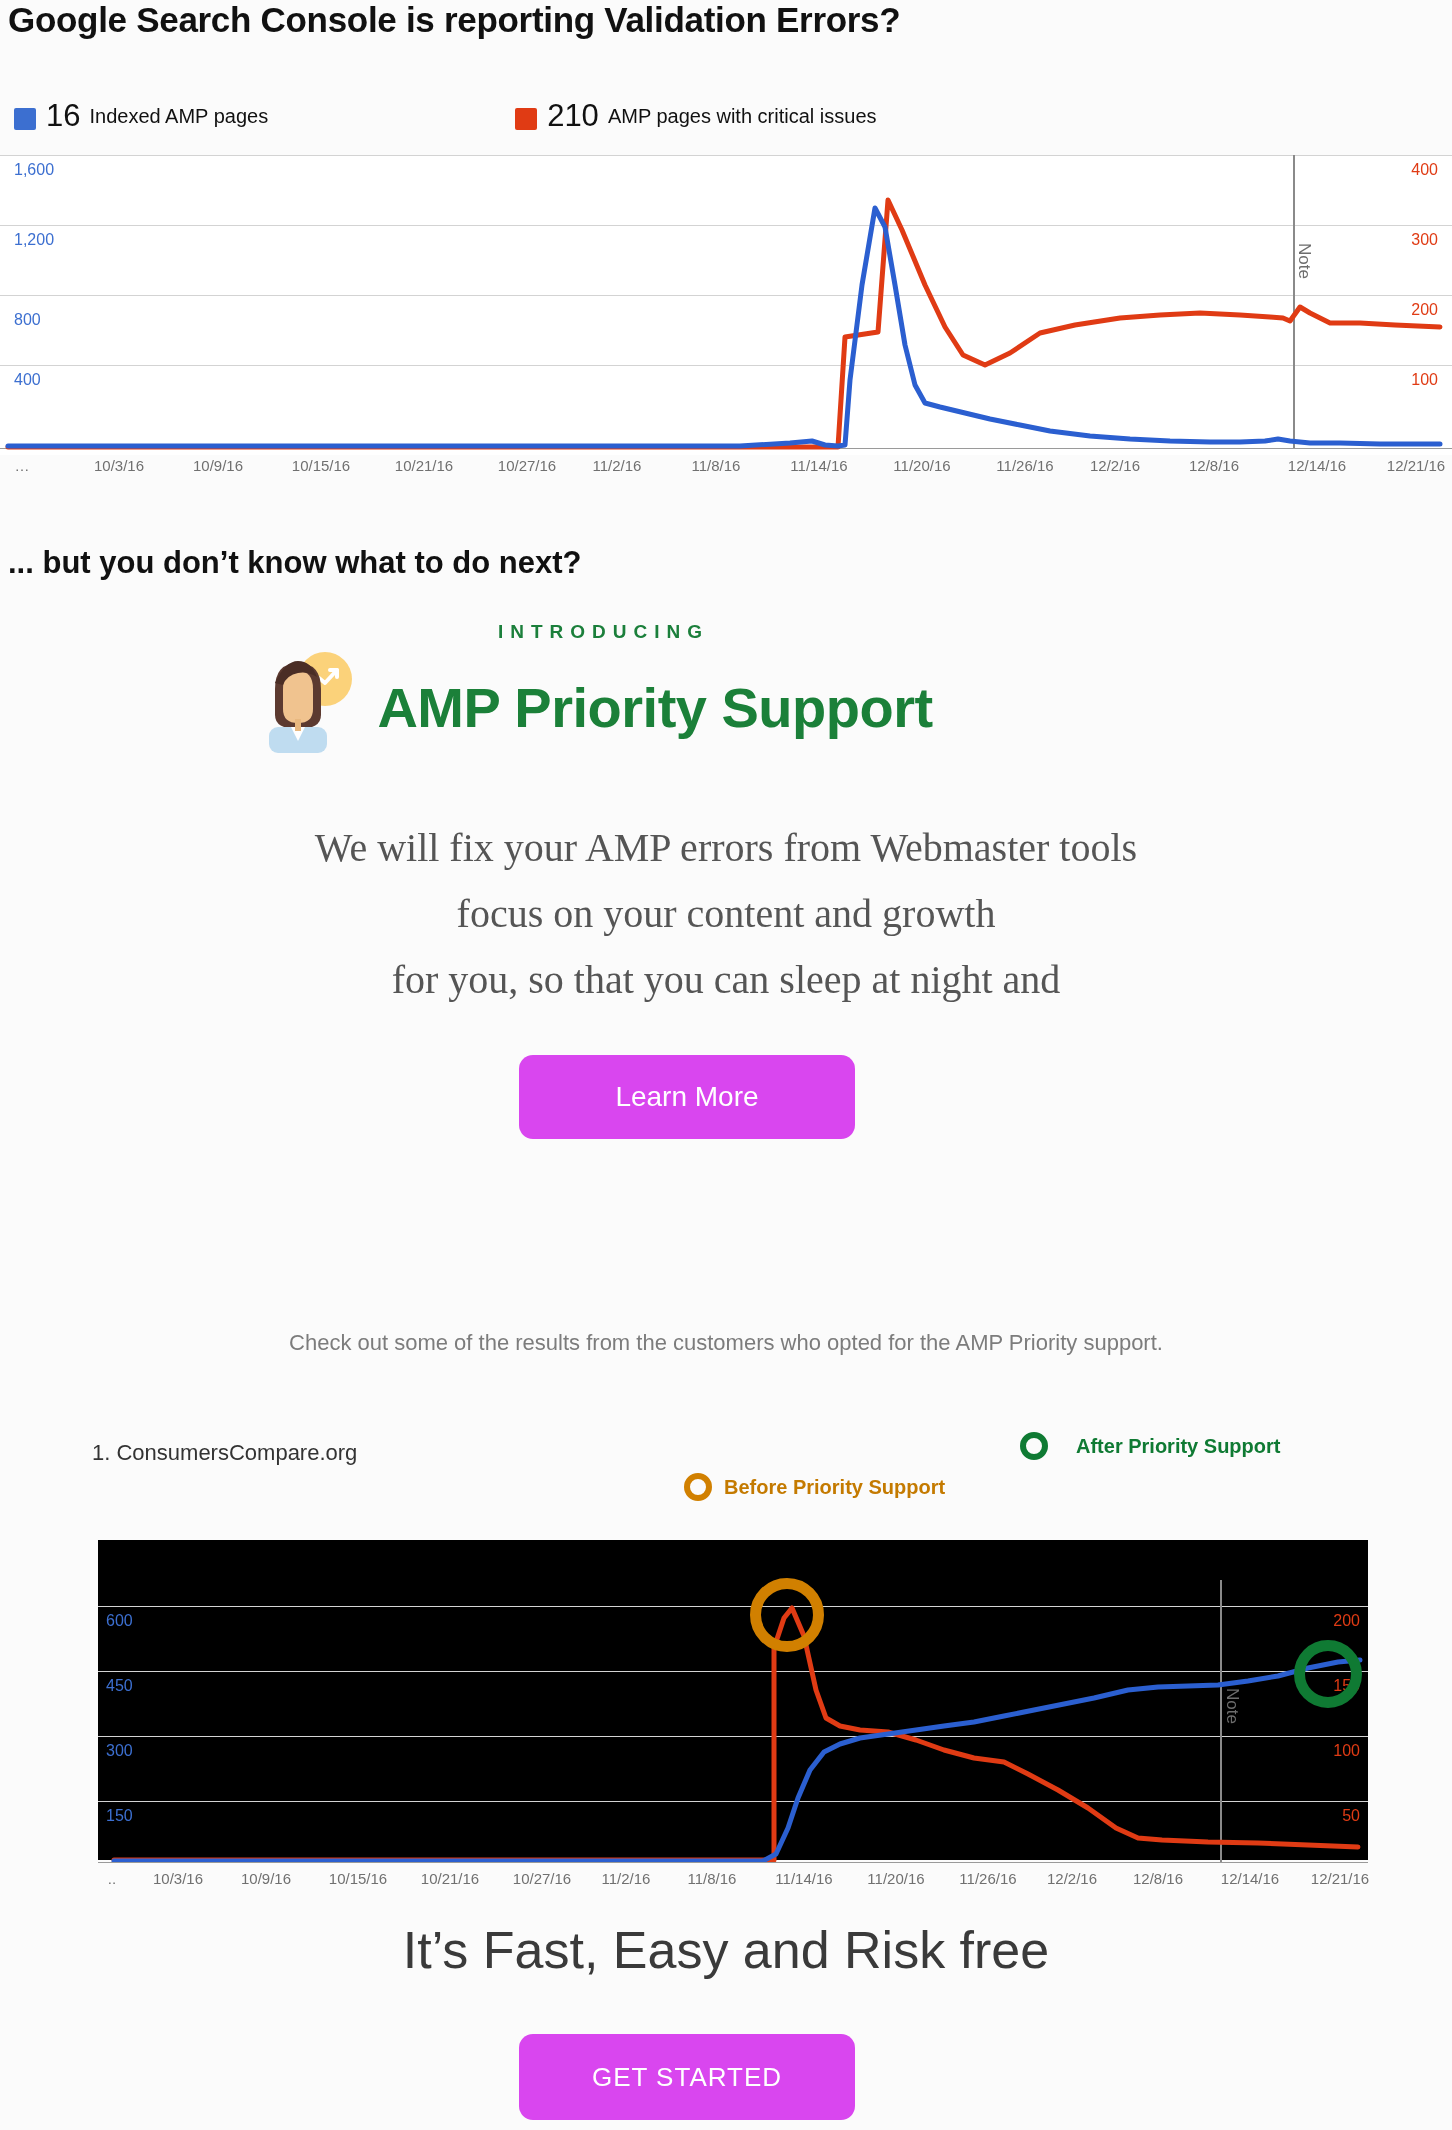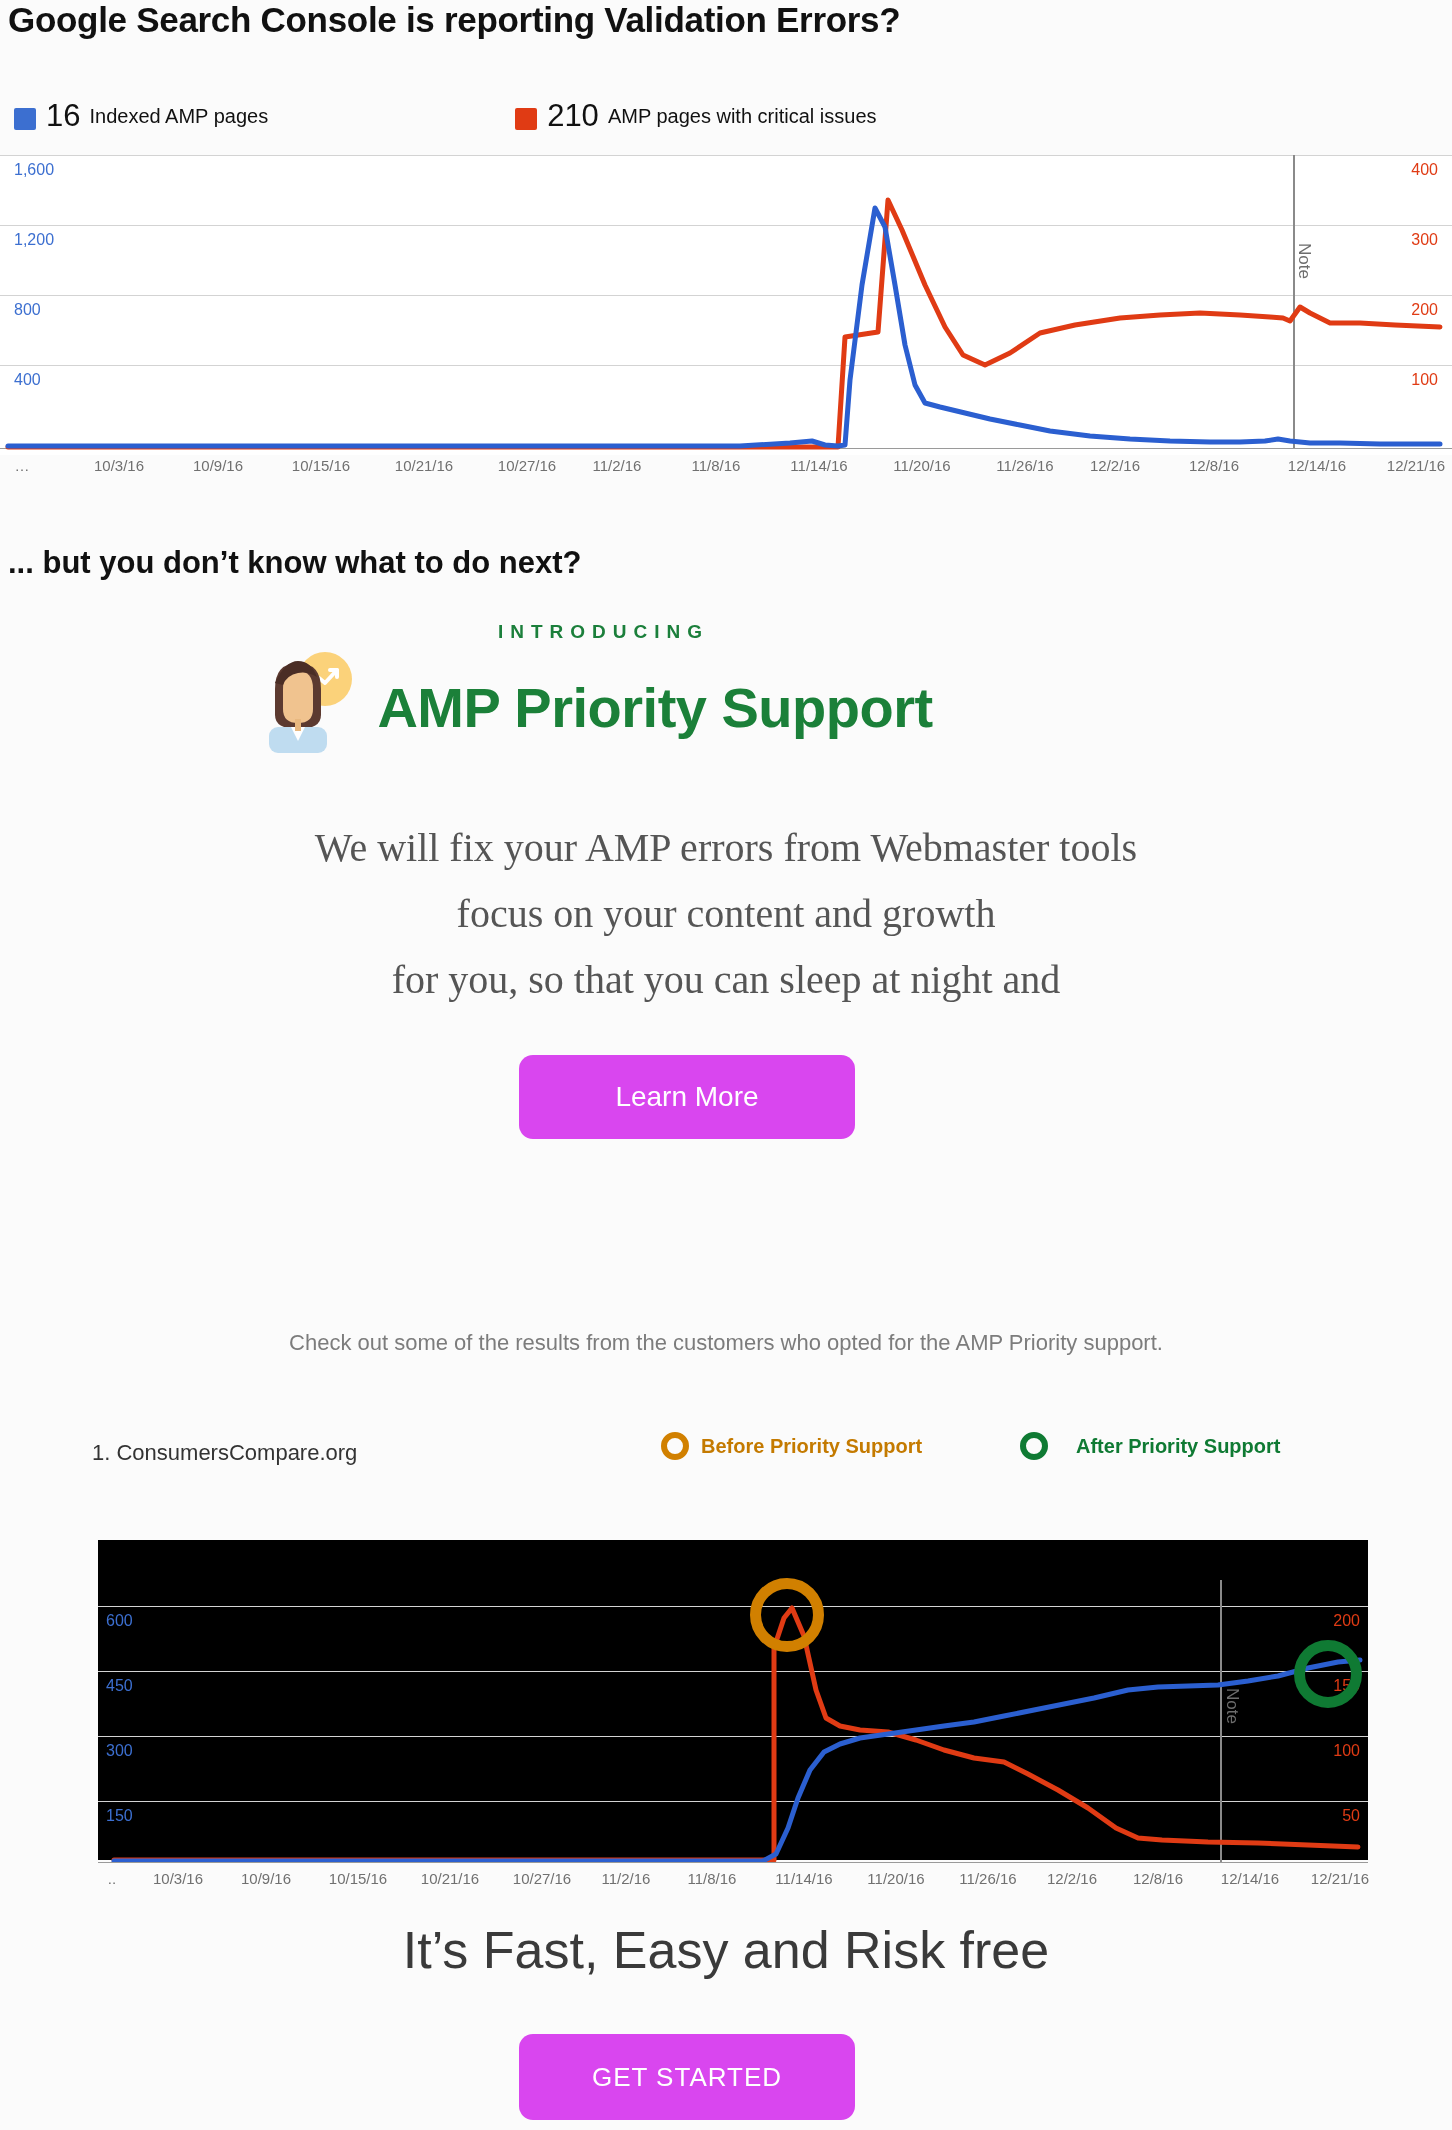--- a/index.html
+++ b/index.html
@@ -114,21 +114,21 @@
   <div class="chart-card" id="chart1" style="left:0px;top:155px;width:1452px;height:300px;">
 
     <div class="grid-line" style="top:0px;"></div>
     <div class="grid-line" style="top:70px;"></div>
     <div class="grid-line" style="top:140px;"></div>
     <div class="grid-line" style="top:210px;"></div>
     <div class="axis-line" style="top:293px;"></div>
 
     <div class="ylab" style="left:14px;top:6px;">1,600</div>
     <div class="ylab" style="left:14px;top:76px;">1,200</div>
-    <div class="ylab" style="left:14px;top:146px;text-align:center;">800</div>
+    <div class="ylab" style="left:14px;top:156px;text-align:center;">800</div>
     <div class="ylab" style="left:14px;top:216px;">400</div>
 
     <div class="ylab-r" style="right:14px;top:6px;">400</div>
     <div class="ylab-r" style="right:14px;top:76px;">300</div>
     <div class="ylab-r" style="right:14px;top:146px;">200</div>
     <div class="ylab-r" style="right:14px;top:216px;">100</div>
 
     <div class="notemark" style="left:1293px;top:0px;height:293px;"></div>
     <div class="notetext" style="left:1294px;top:88px;">Note</div>
 
@@ -181,21 +181,21 @@
     <div>focus on your content and growth</div>
     <div>for you, so that you can sleep at night and</div>
   </div>
 
   <div class="btn" id="learn-more-button">Learn More</div>
 
   <div class="case-sub">Check out some of the results from the customers who opted for the AMP Priority support.</div>
 
   <div class="case-name">1. ConsumersCompare.org</div>
 
-  <div class="cs-legend" style="left:661px;">
+  <div class="cs-legend" style="left:684px;margin-top:41px;">
     <span class="ring" style="border:6px solid #d18000;"></span>
     <span class="cs-lbl" style="color:#c47a00;">Before Priority Support</span>
   </div>
   <div class="cs-legend" style="left:1020px;">
     <span class="ring" style="border:6px solid #0f7a33;"></span>
     <span class="cs-lbl" style="color:#0f7a33;margin-left:28px;">After Priority Support</span>
   </div>
 
   <div class="chart-card" id="chart2" style="left:98px;top:1540px;width:1270px;height:320px;background:#000000;">
     <div class="grid-line" style="top:66px;"></div>

